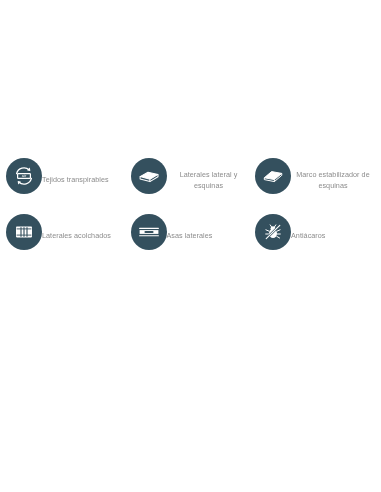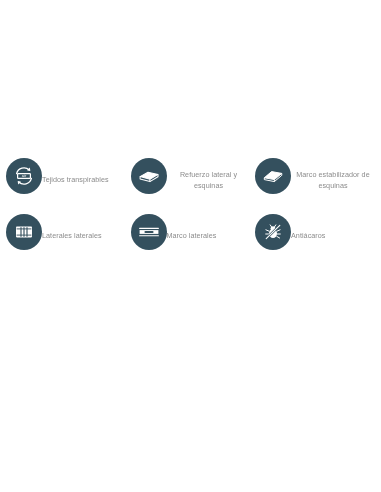--- a/index.html
+++ b/index.html
@@ -101,21 +101,21 @@
           <span>
             <svg width="24" height="24" viewBox="0 0 24 24" aria-hidden="true">
               <g stroke="#ffffff" stroke-width="1.05" stroke-linejoin="round" fill="none">
                 <path d="M3.1 12.6 L11.0 8.2 L21.0 10.4 L12.9 15.2 Z" fill="#ffffff" stroke="#ffffff"></path>
                 <path d="M3.1 12.6 L3.1 14.9 L12.9 17.6 L12.9 15.2"></path>
                 <path d="M12.9 17.6 L21.0 12.8 L21.0 10.4"></path>
               </g>
             </svg>
           </span>
         </div>
-        <div class="feature-label">Refuerzo lateral y esquinas</div>
+        <div class="feature-label">Laterales lateral y esquinas</div>
       </div>
 
       <div class="feature-cell">
         <div class="feature-badge">
           <span>
             <svg width="24" height="24" viewBox="0 0 24 24" aria-hidden="true">
               <g stroke="#ffffff" stroke-width="1.0" stroke-linejoin="round" fill="none">
                 <path d="M3.3 13.8 L10.6 7.6 L20.8 9.4 L13.4 15.6 Z" fill="#ffffff" stroke="#ffffff"></path>
                 <path d="M3.3 13.8 L3.3 15.6 L13.4 17.6 L13.4 15.6"></path>
                 <path d="M13.4 17.6 L20.8 11.3 L20.8 9.4"></path>
@@ -142,37 +142,37 @@
                 <path d="M12.0 7.3 L12.0 16.7"></path>
                 <path d="M15.0 7.3 L15.0 16.7"></path>
               </g>
               <g stroke="#34505e" stroke-width="0.9">
                 <path d="M4.6 8.9 L19.4 8.9"></path>
                 <path d="M4.6 15.1 L19.4 15.1"></path>
               </g>
             </svg>
           </span>
         </div>
-        <div class="feature-label">Laterales laterales</div>
+        <div class="feature-label">Laterales acolchados</div>
       </div>
 
       <div class="feature-cell">
         <div class="feature-badge">
           <span>
             <svg width="24" height="24" viewBox="0 0 24 24" aria-hidden="true">
               <g stroke="#ffffff" stroke-width="1.15" stroke-linecap="round">
                 <path d="M2.6 8.3 L21.4 8.3"></path>
                 <path d="M2.6 15.7 L21.4 15.7"></path>
               </g>
               <rect x="2.6" y="10.1" width="18.8" height="3.8" fill="#ffffff"></rect>
               <rect x="7.4" y="10.9" width="9.2" height="2.2" rx="1.1" fill="#34505e"></rect>
             </svg>
           </span>
         </div>
-        <div class="feature-label">Marco laterales</div>
+        <div class="feature-label">Asas laterales</div>
       </div>
 
       <div class="feature-cell">
         <div class="feature-badge">
           <span>
             <svg width="24" height="24" viewBox="0 0 24 24" aria-hidden="true">
               <g fill="#ffffff">
                 <ellipse cx="12" cy="13.4" rx="4.0" ry="4.6"></ellipse>
                 <ellipse cx="12" cy="8.5" rx="2.5" ry="2.2"></ellipse>
               </g>

